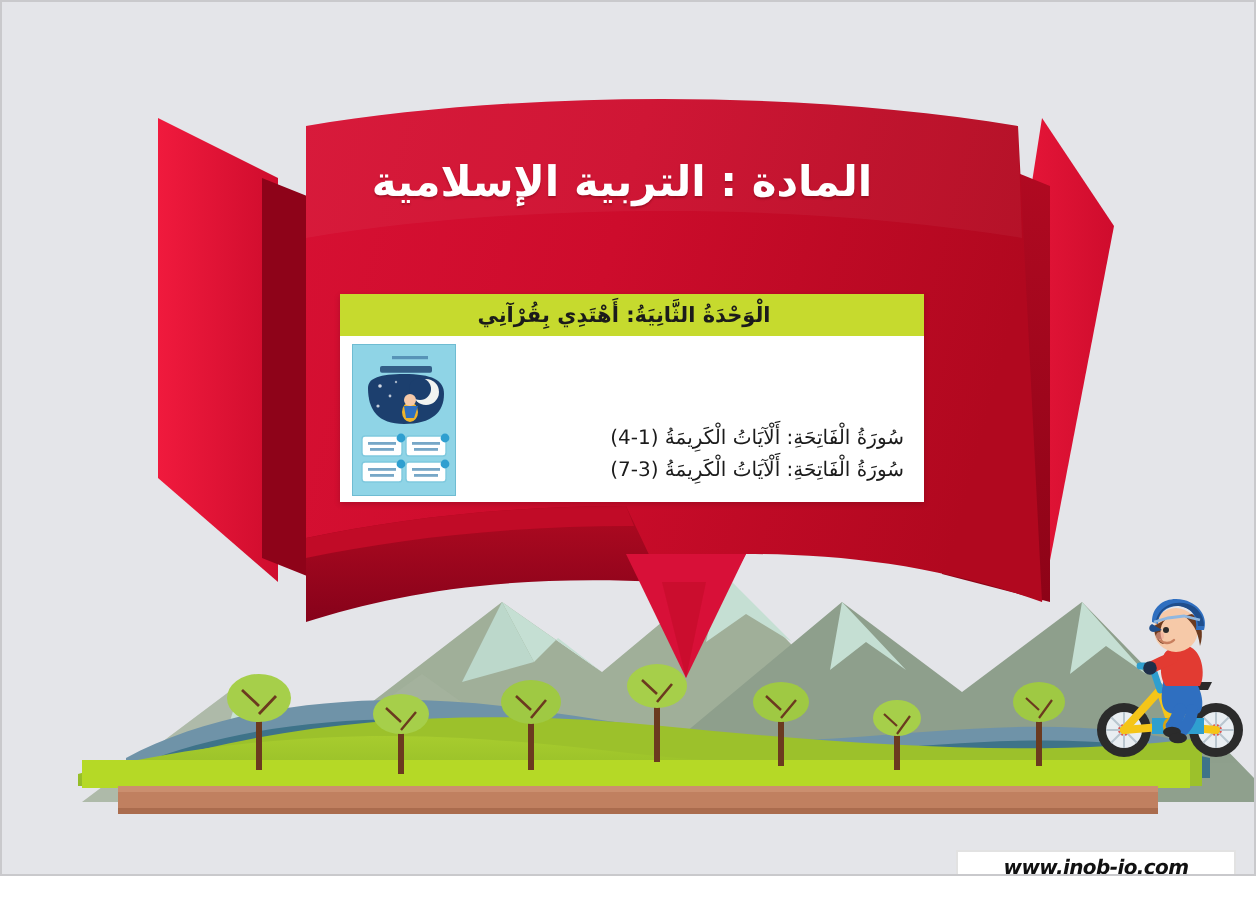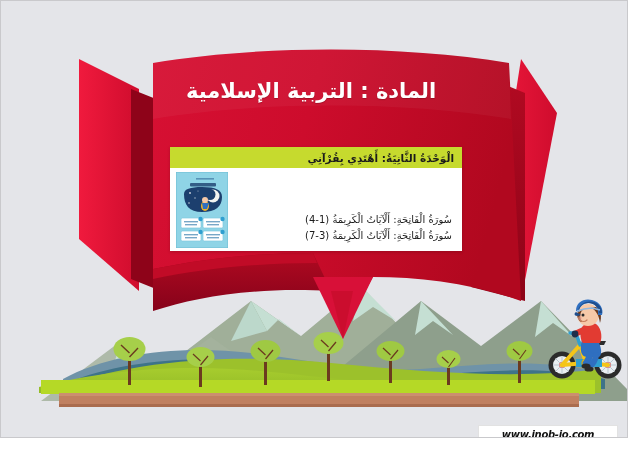--- a/index.html
+++ b/index.html
@@ -60,21 +60,21 @@
     overflow: hidden;
     display: flex;
     flex-direction: column;
   }
 
   #unit-bar {
     height: 21px;
     background: #c6da2e;
     display: flex;
     align-items: center;
-    justify-content: flex-start;
+    justify-content: center;
     padding: 0 8px 0 0;
     direction: rtl;
   }
   #unit-bar-label {
     font-size: 10.5px;
     font-weight: bold;
     color: #1b1b1b;
     white-space: nowrap;
     font-family: "DejaVu Sans", "Liberation Sans", sans-serif;
   }

